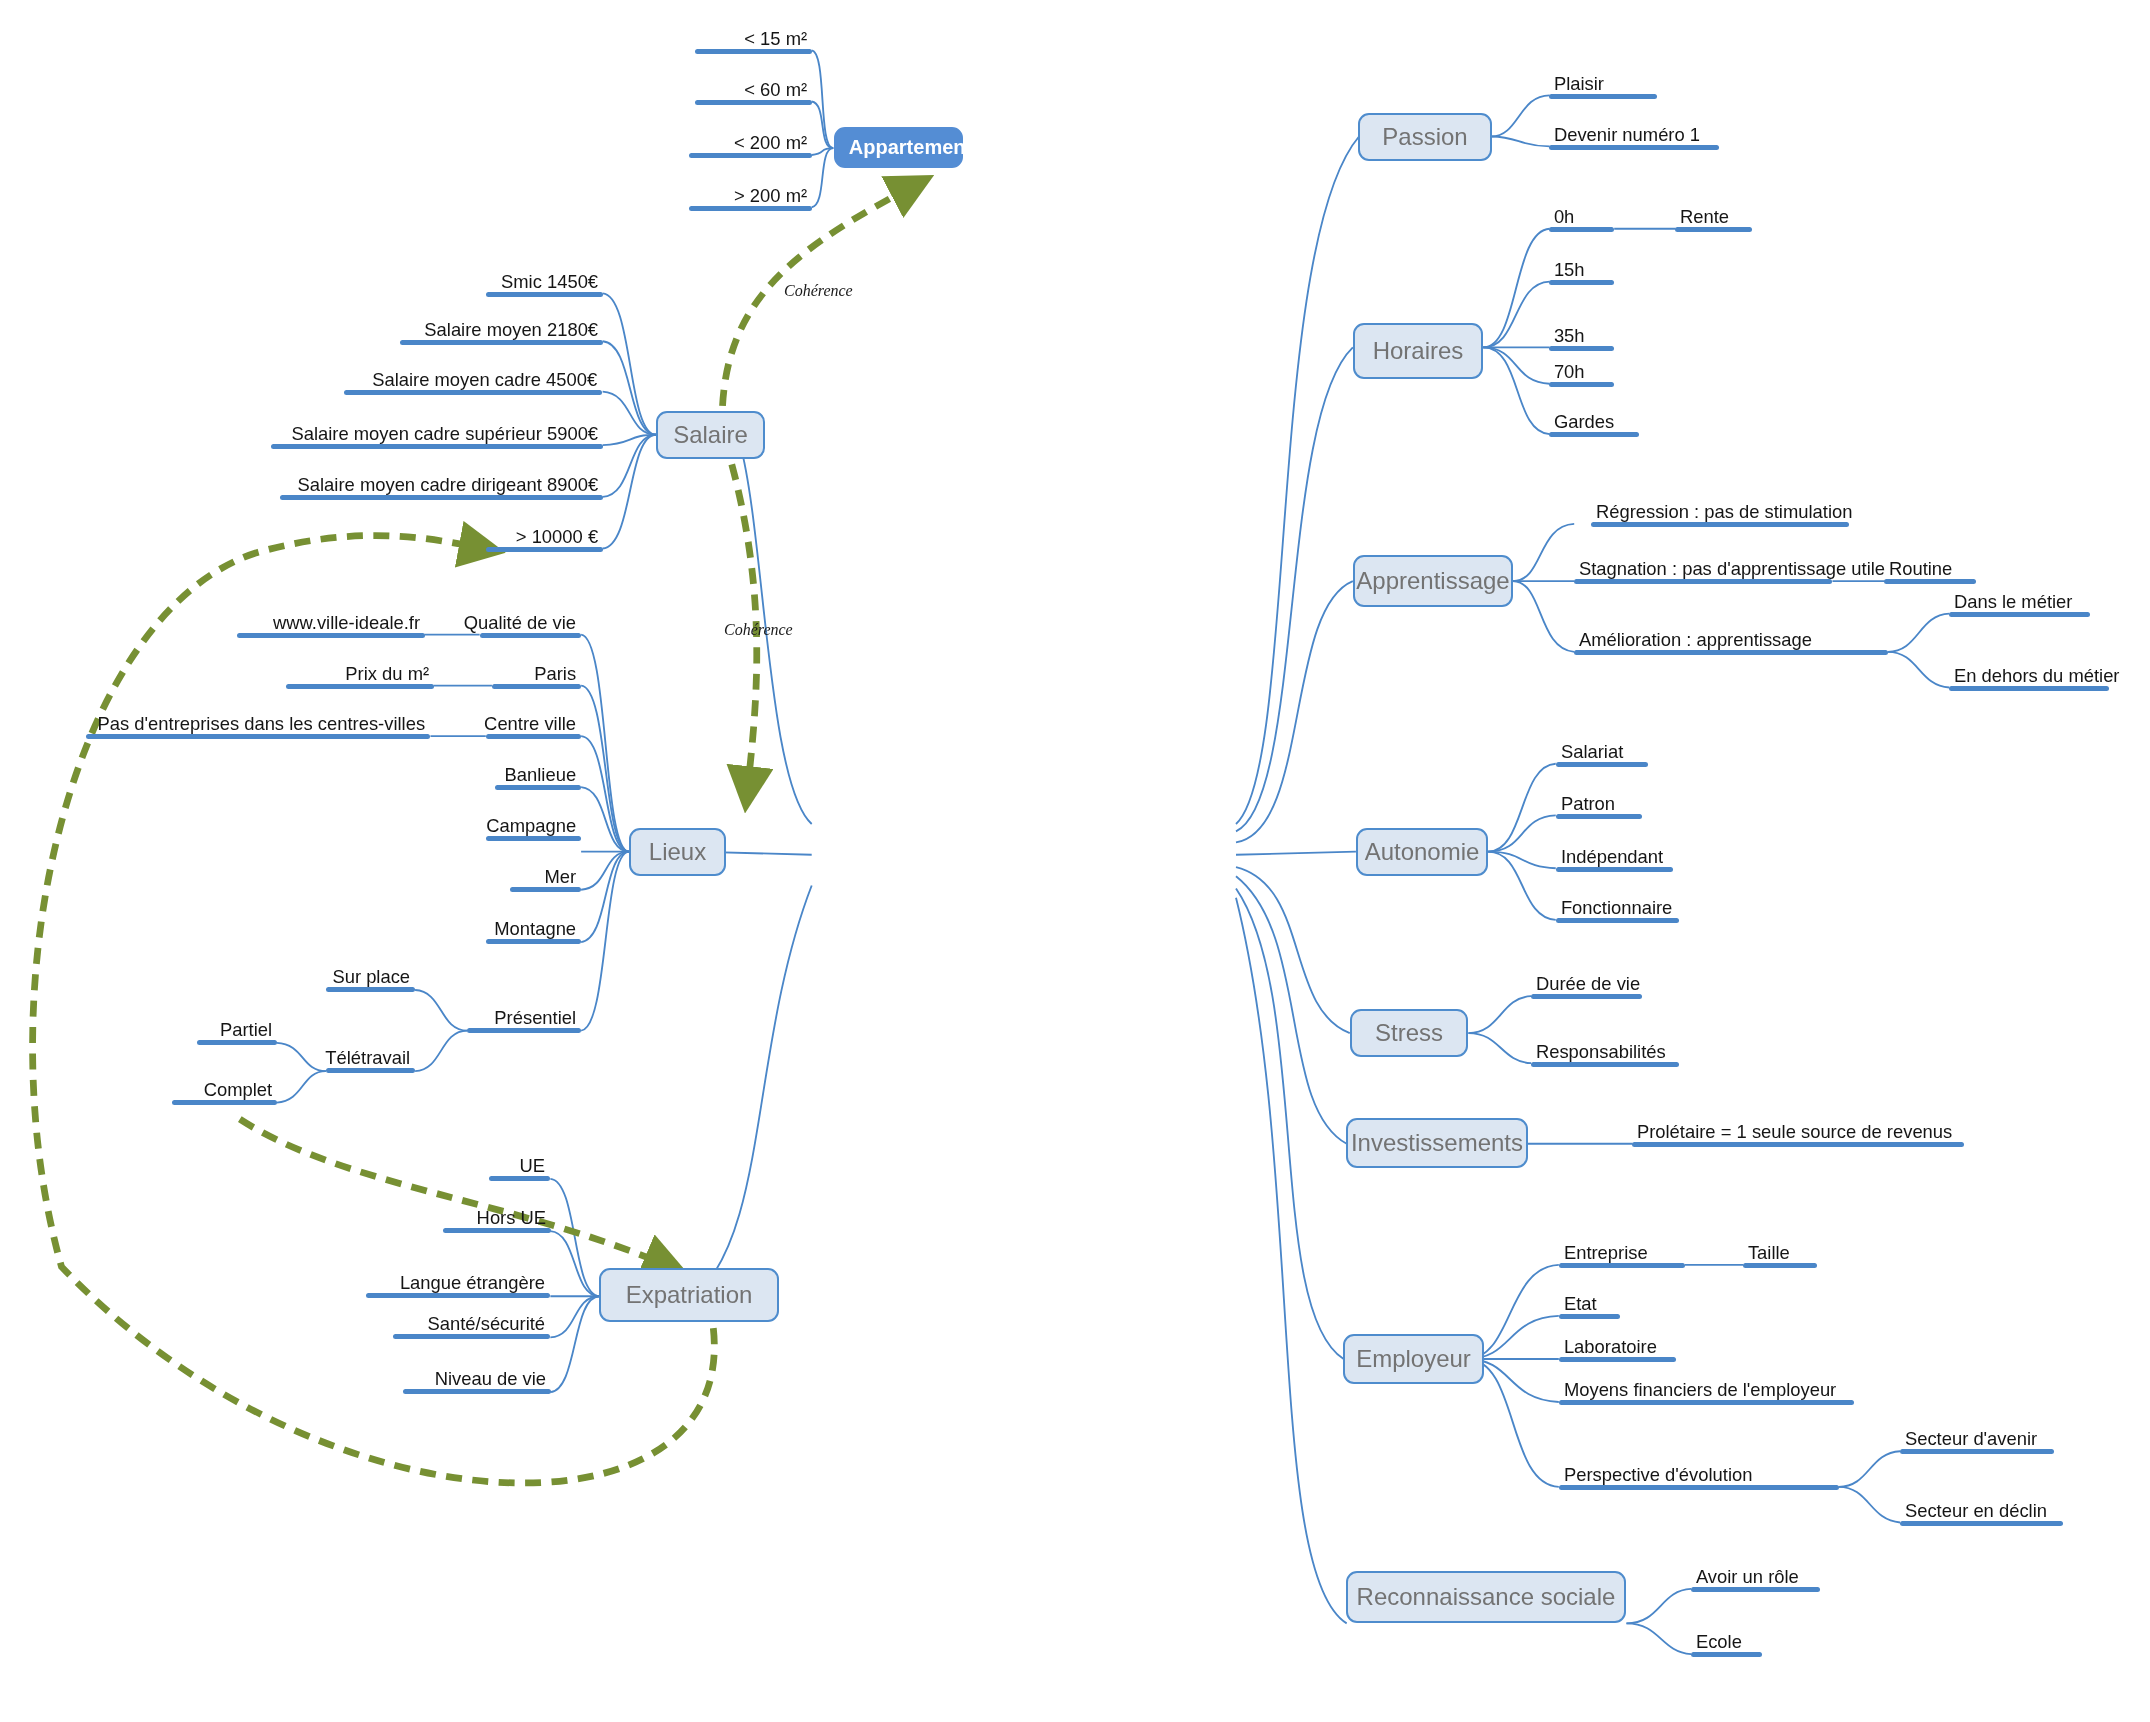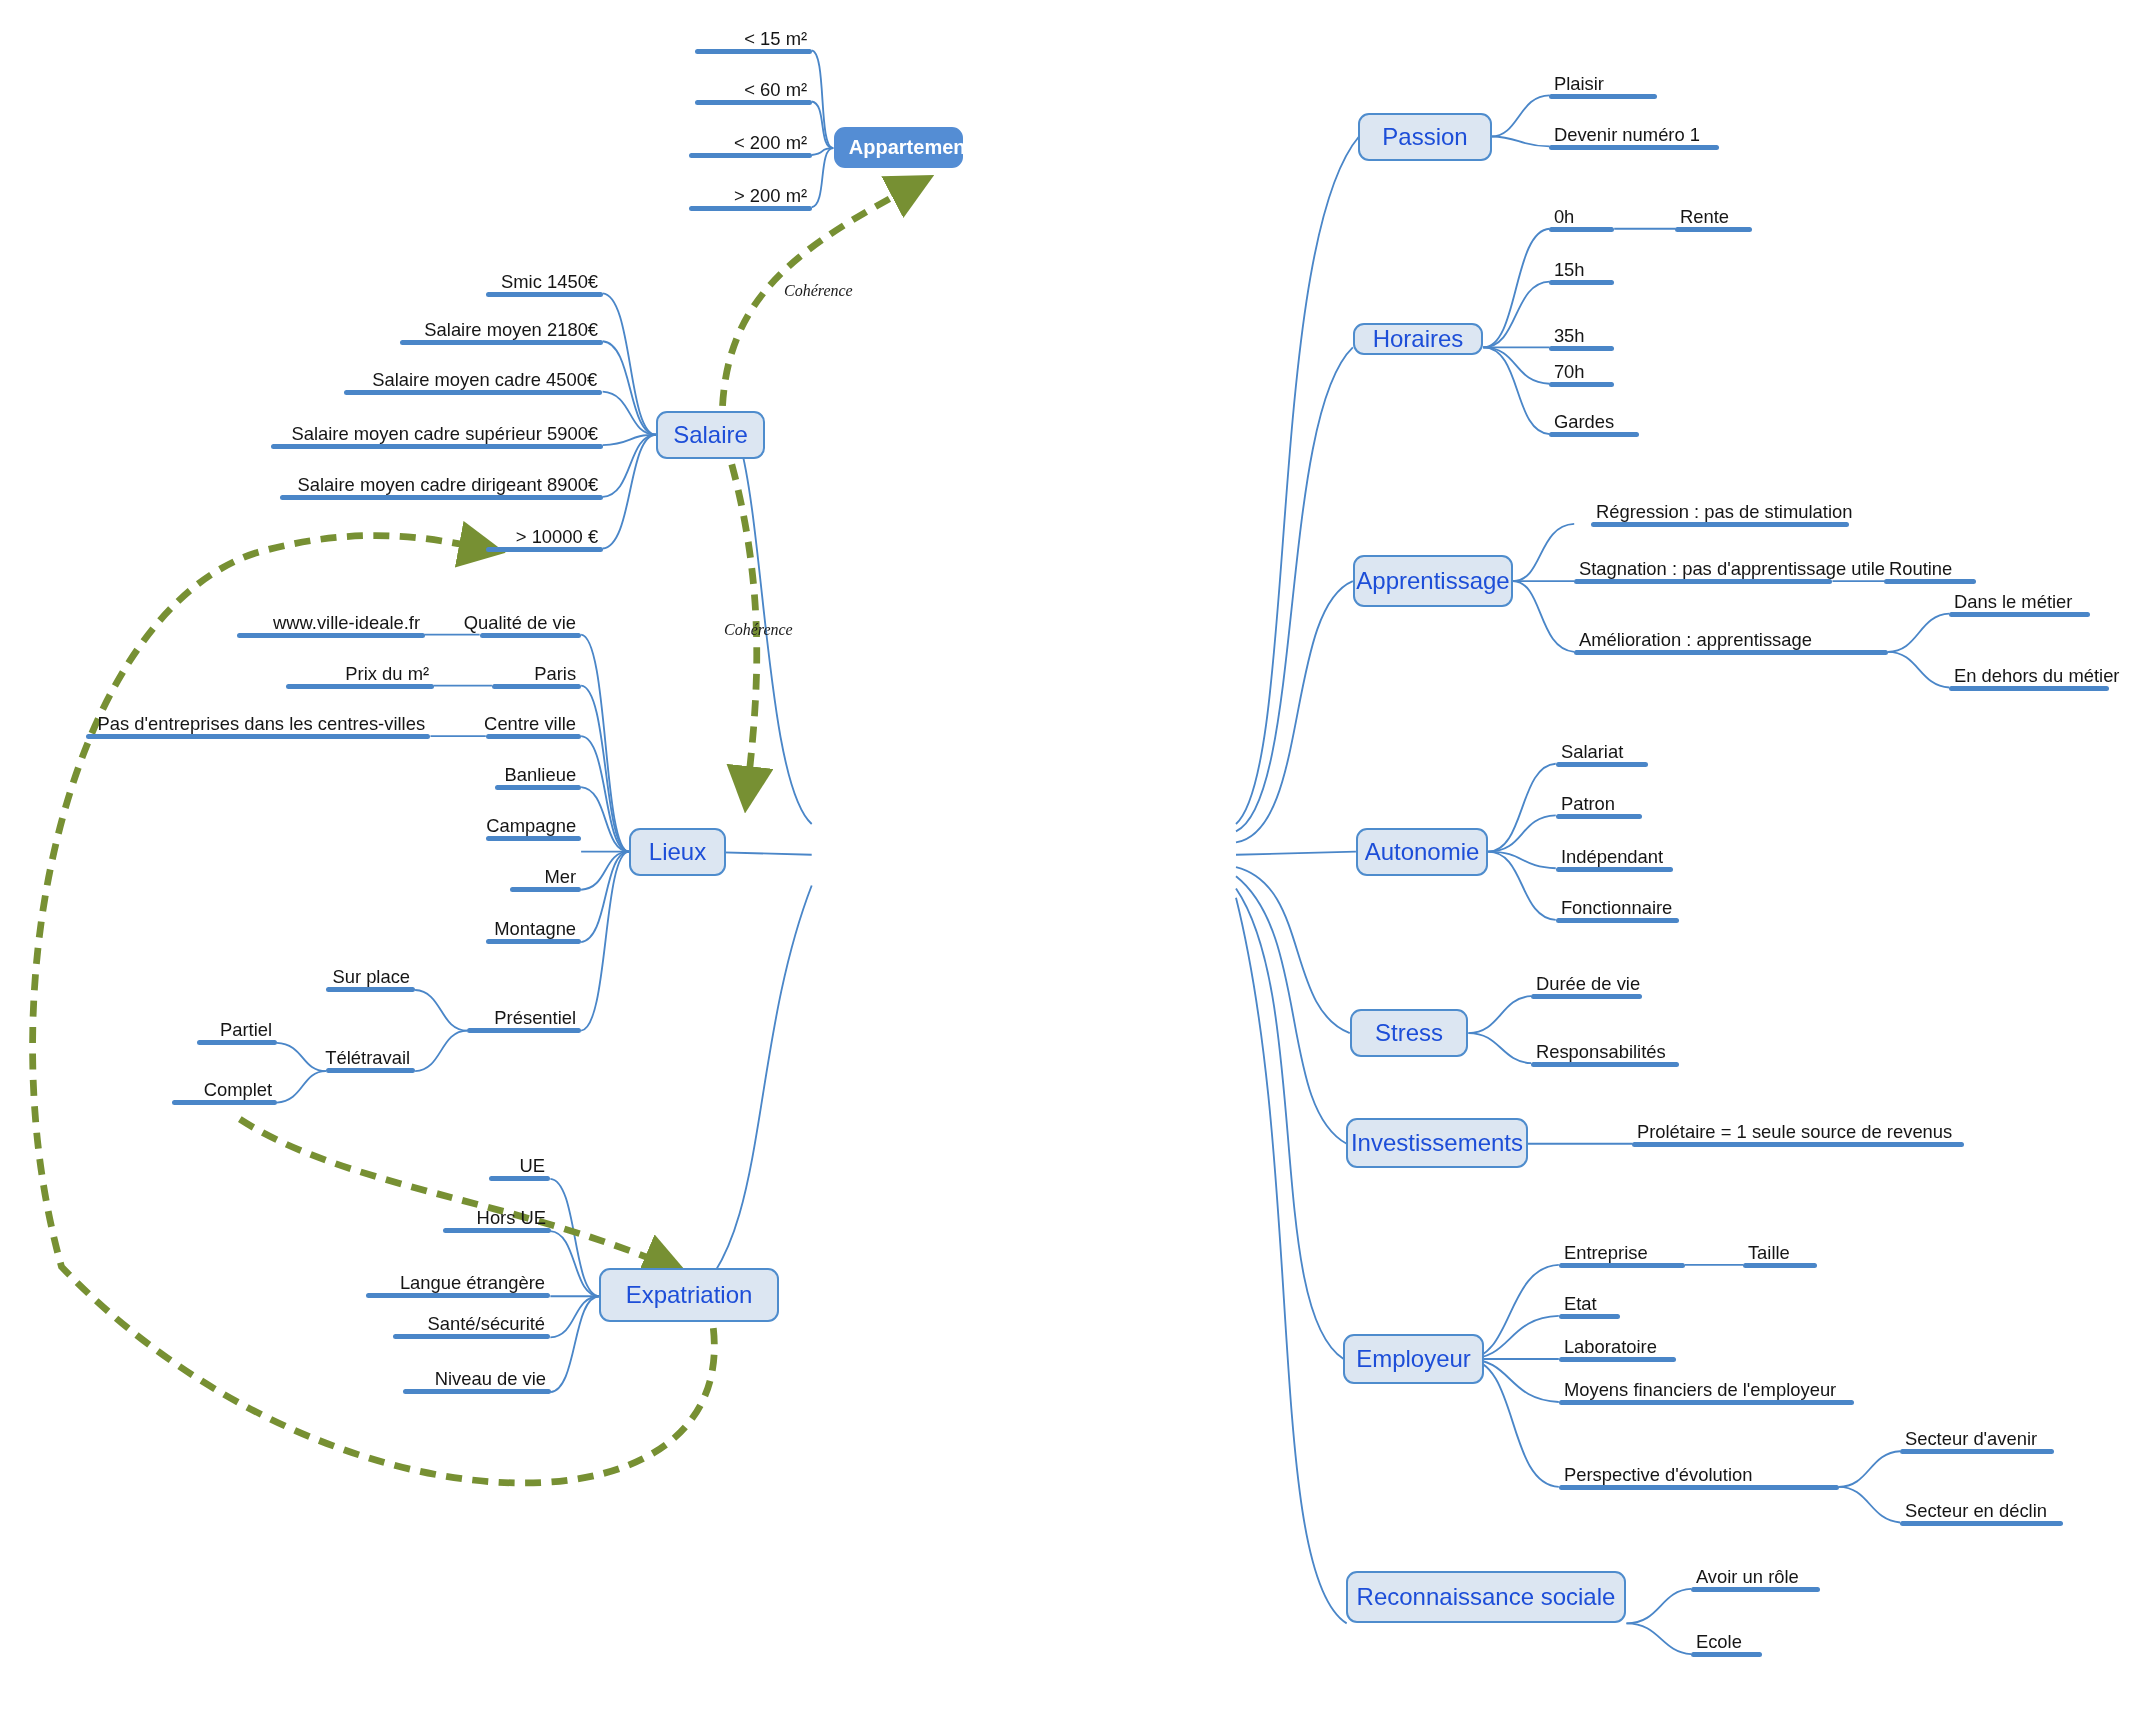--- a/index.html
+++ b/index.html
@@ -5,21 +5,21 @@
   html,body{margin:0;padding:0;background:#ffffff;}
   #stage{position:relative;width:2151px;height:1723px;background:#fff;
          font-family:"Liberation Sans", sans-serif;overflow:hidden;}
   #wires{position:absolute;left:0;top:0;width:2151px;height:1723px;pointer-events:none;}
 
   
   .node{position:absolute;box-sizing:border-box;display:flex;align-items:center;
         justify-content:center;border-radius:11px;white-space:nowrap;}
   .node.center{background:#dce6f2;border:4.3px solid #4e8ccd;border-radius:16px;
         color:#1f4e79;font-size:38px;letter-spacing:0.2px;}
-  .node.branch{background:#dce6f2;border:2.5px solid #4e8ccd;color:#1d4ed8;font-size:24px;}
+  .node.branch{background:#dce6f2;border:2.5px solid #4e8ccd;color:#737373;font-size:24px;}
   .node.filled{background:#548dd4;border:2.5px solid #548dd4;color:#ffffff;
         font-size:20px;font-weight:bold;}
 
   
   .leaf{position:absolute;box-sizing:border-box;}
   .leaf .txt{position:absolute;bottom:5.5px;white-space:nowrap;color:#151515;
         font-size:18.4px;line-height:1;}
   .leaf .bar{position:absolute;bottom:0;left:0;height:5.5px;border-radius:3.1px;
         background:#4a86c8;}
   .leaf.r .txt{left:4.9px;}
@@ -189,21 +189,21 @@
   <div class="node branch" style="left:1358px;top:113px;width:134px;height:48px;">Passion</div>
   <div class="leaf r" style="left:1549px;top:71px;width:108px;height:28px;">
     <span class="txt">Plaisir</span>
     <span class="bar" style="width:108px;"></span>
   </div>
   <div class="leaf r" style="left:1549px;top:122px;width:170px;height:28px;">
     <span class="txt">Devenir numéro 1</span>
     <span class="bar" style="width:170px;"></span>
   </div>
 
-  <div class="node branch" style="left:1353px;top:323px;width:130px;height:32px;text-align:center;">Horaires</div>
+  <div class="node branch" style="left:1353px;top:323px;width:130px;height:56px;text-align:center;">Horaires</div>
   <div class="leaf r" style="left:1549px;top:204px;width:65px;height:28px;">
     <span class="txt">0h</span>
     <span class="bar" style="width:65px;"></span>
   </div>
   <div class="leaf r" style="left:1675px;top:204px;width:77px;height:28px;">
     <span class="txt">Rente</span>
     <span class="bar" style="width:77px;"></span>
   </div>
   <div class="leaf r" style="left:1549px;top:257px;width:65px;height:28px;">
     <span class="txt">15h</span>

